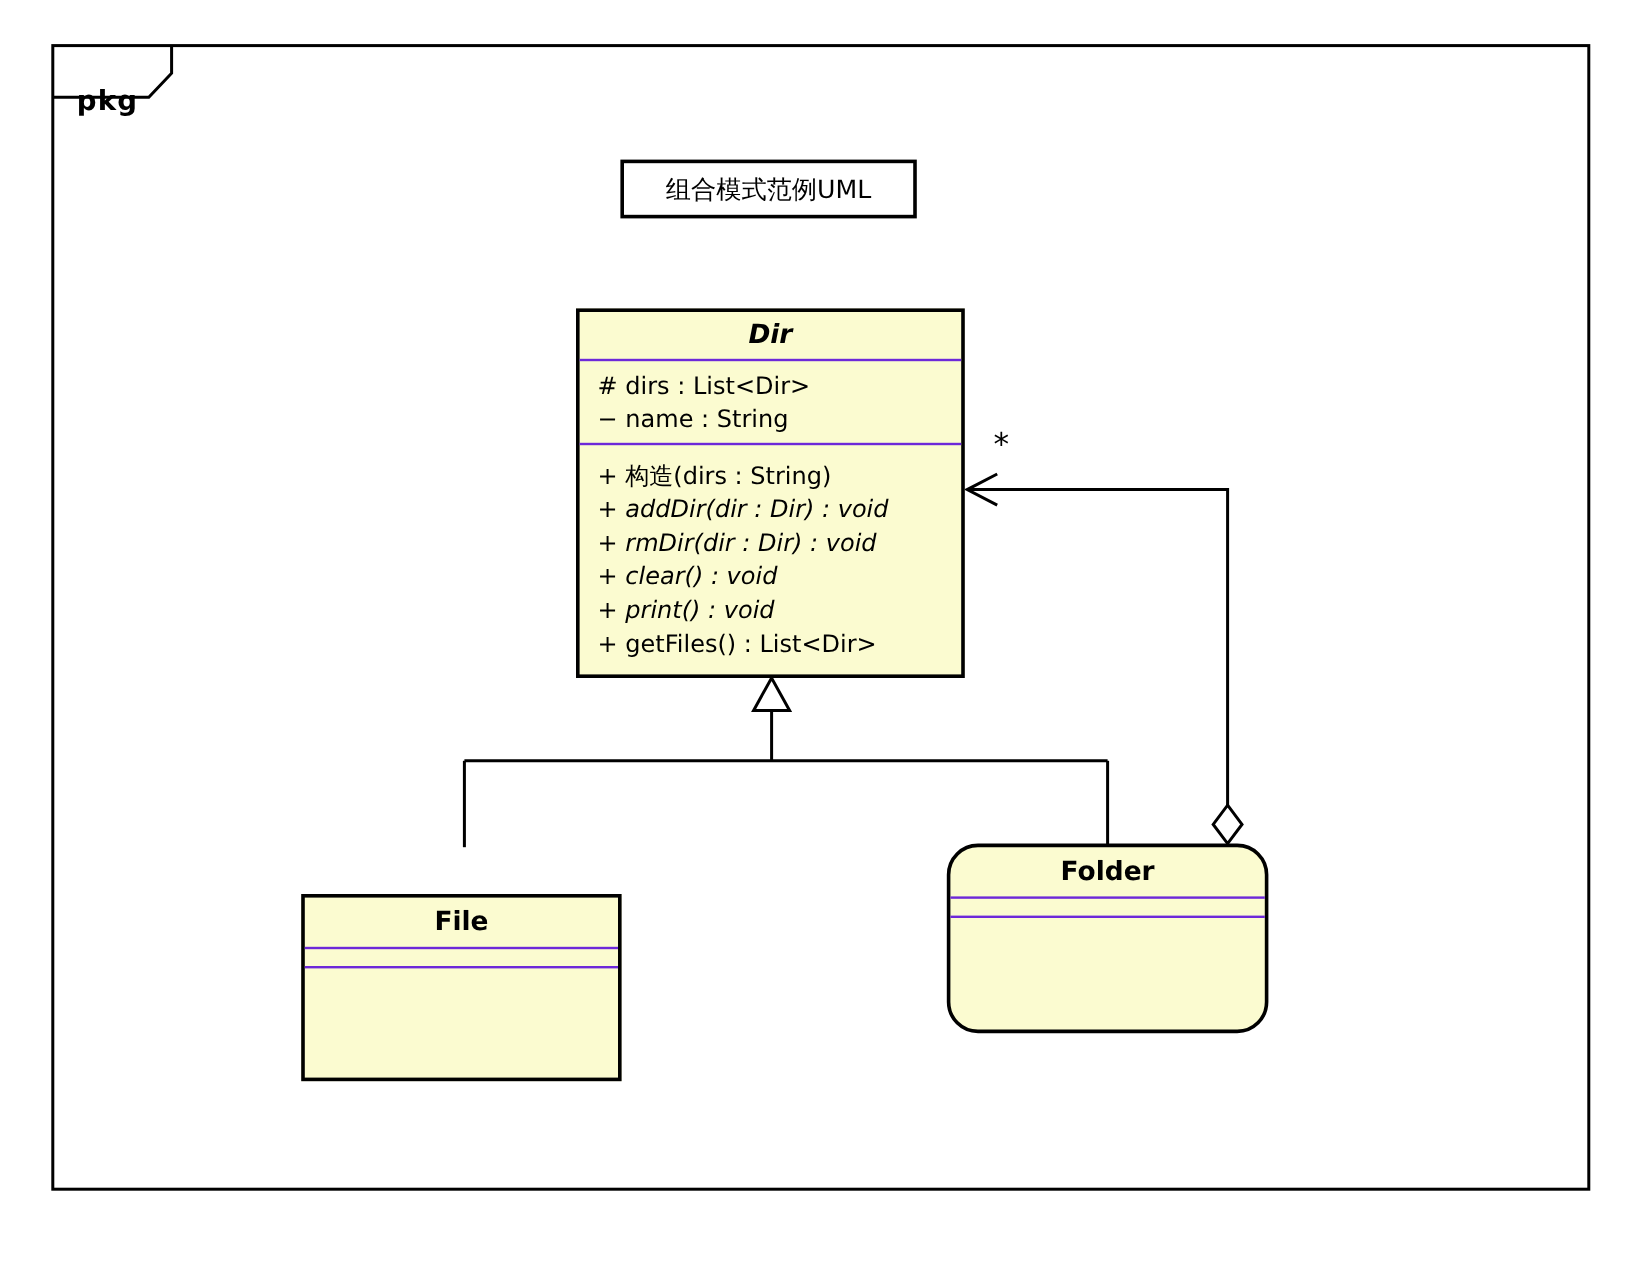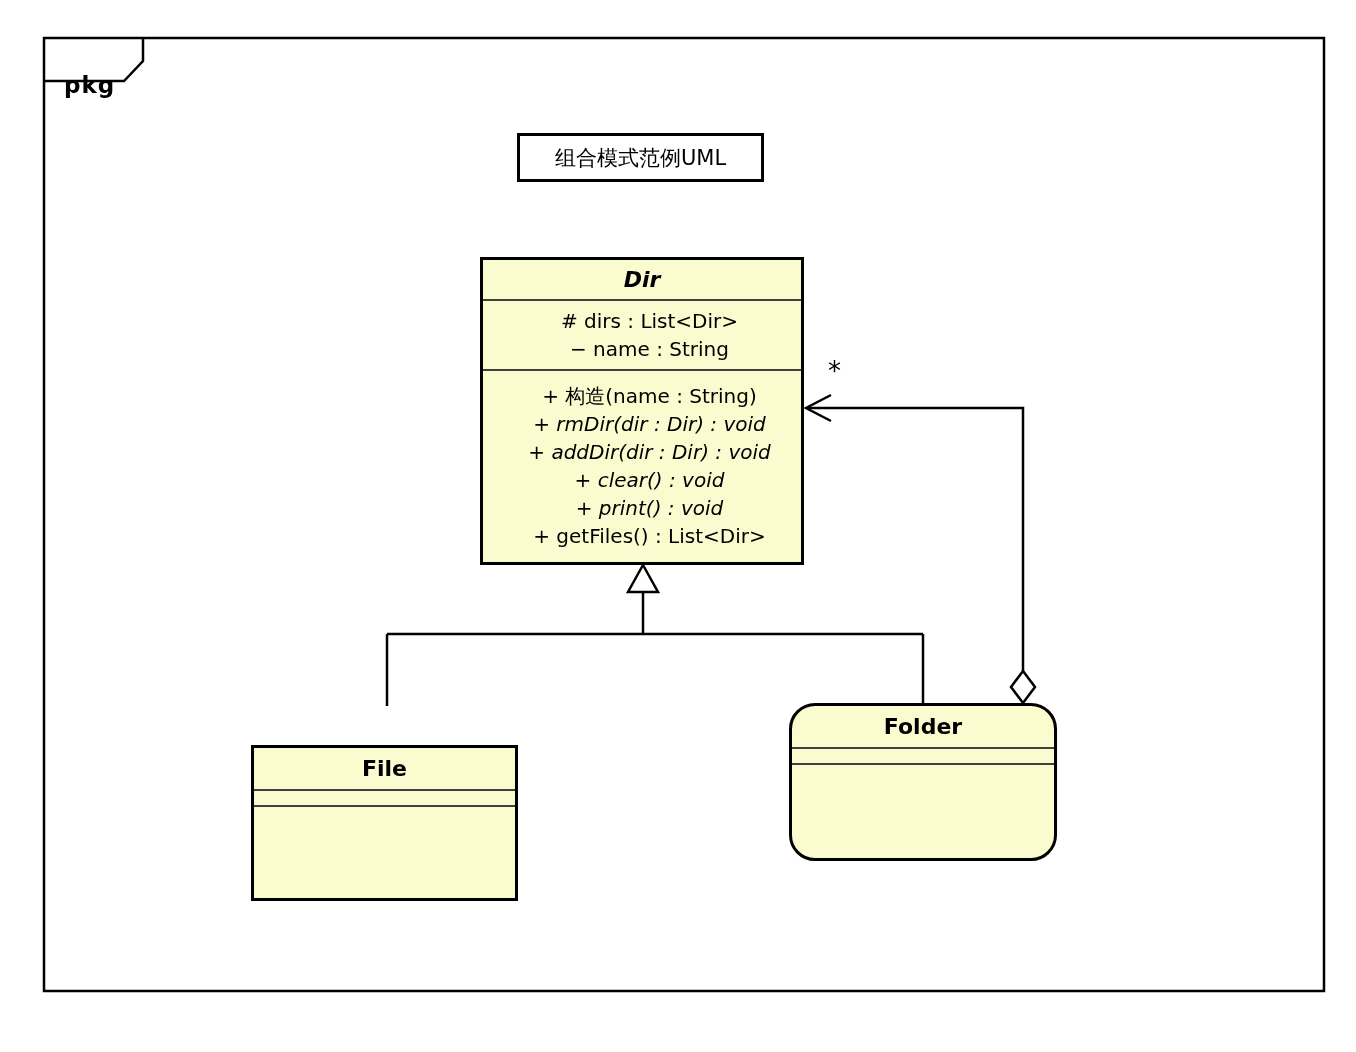--- a/index.html
+++ b/index.html
@@ -58,24 +58,23 @@
   .class-title {
     flex: 0 0 auto;
     display: flex;
     align-items: center;
     justify-content: center;
     font-weight: bold;
     font-size: 22px;
   }
   .class-title.abstract { font-style: italic; }
   .compartment {
-    border-top: 2px solid #404040;
+    border-top: 2px solid #6d28d9;
     box-sizing: border-box;
     overflow: hidden;
-    text-align: center;
   }
   .member {
     font-size: 20px;
     line-height: 28px;
     padding-left: 15px;
     white-space: pre;
   }
   .member.italic { font-style: italic; }
   .multiplicity {
     position: absolute;
@@ -121,23 +120,23 @@
     <span>组合模式范例UML</span>
   </div>
 
   <div class="uml-class" id="class-dir">
     <div class="class-title abstract">Dir</div>
     <div class="compartment attrs">
       <div class="member"># dirs : List&lt;Dir&gt;</div>
       <div class="member">− name : String</div>
     </div>
     <div class="compartment methods">
-      <div class="member">+ 构造(name : String)</div>
+      <div class="member">+ 构造(dirs : String)</div>
+      <div class="member italic">+ addDir(dir : Dir) : void</div>
       <div class="member italic">+ rmDir(dir : Dir) : void</div>
-      <div class="member italic">+ addDir(dir : Dir) : void</div>
       <div class="member italic">+ clear() : void</div>
       <div class="member italic">+ print() : void</div>
       <div class="member">+ getFiles() : List&lt;Dir&gt;</div>
     </div>
   </div>
 
   <div class="uml-class small-class" id="class-file">
     <div class="class-title">File</div>
     <div class="compartment attrs"></div>
     <div class="compartment methods"></div>

